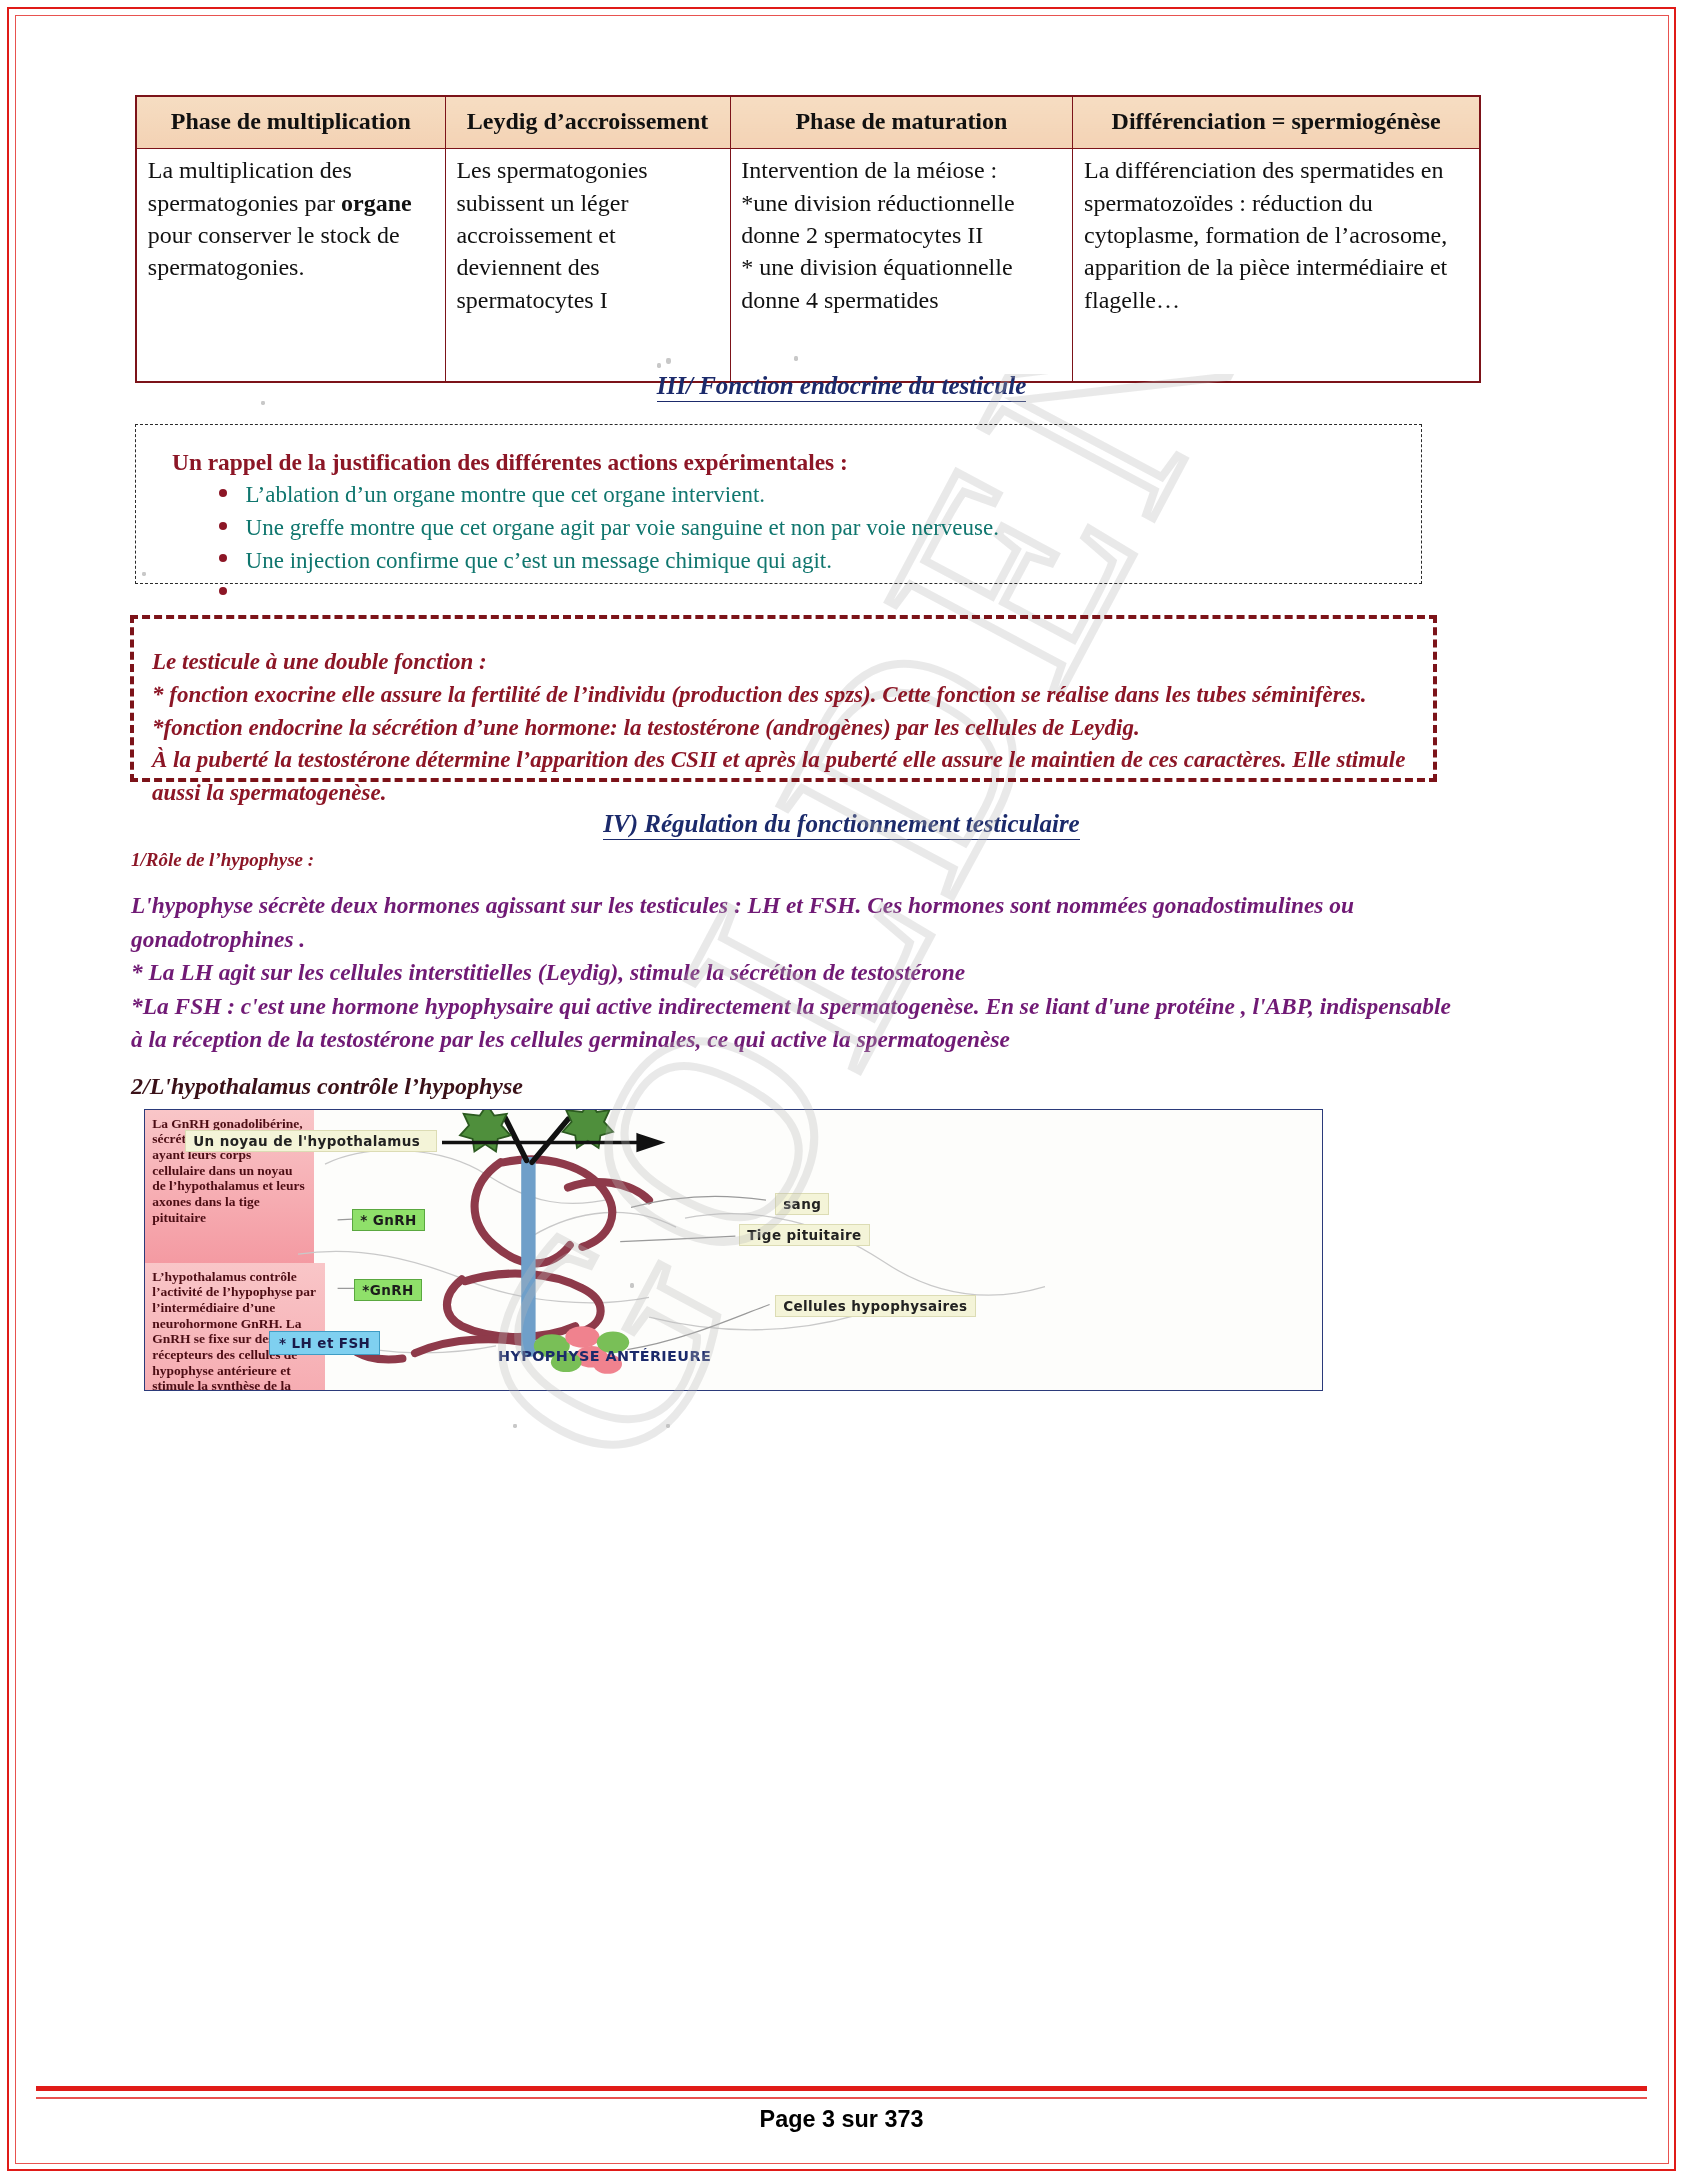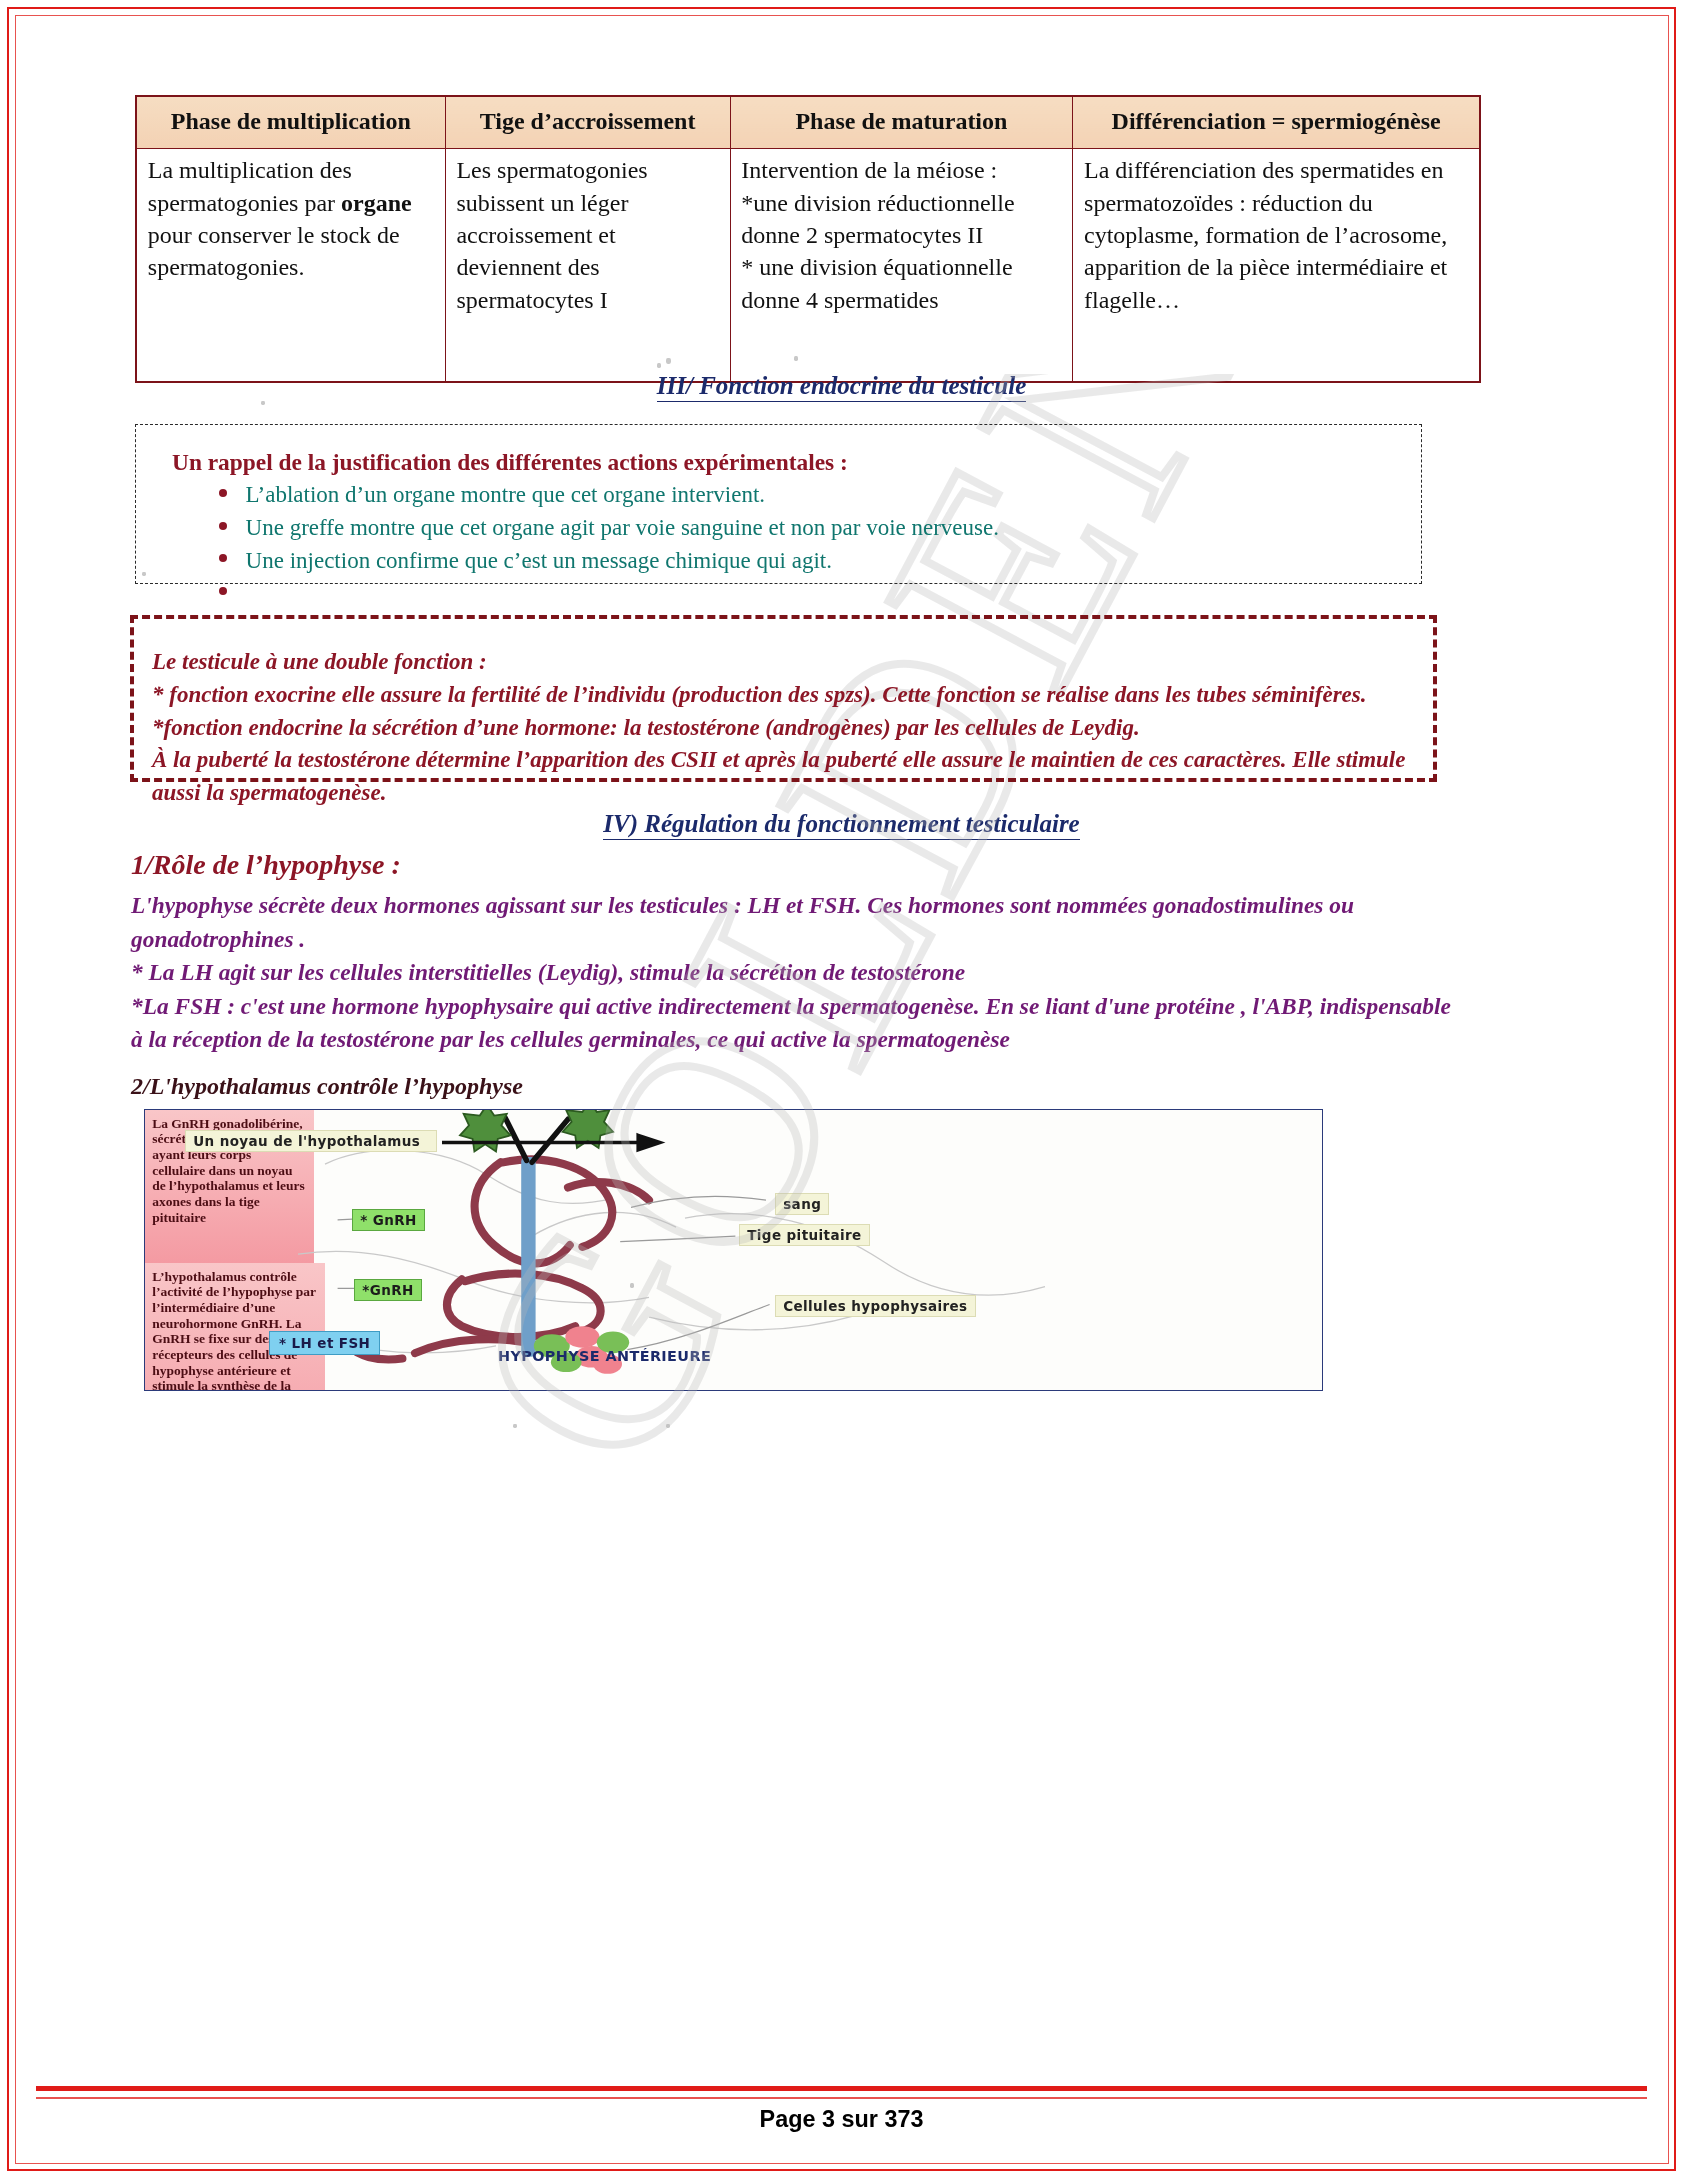--- a/index.html
+++ b/index.html
@@ -145,21 +145,21 @@
     line-height: 1.42;
     color: #8c1626;
   }
 
   
   #sec4-sub1 {
     position: absolute;
     left: 95px; top: 826px;
     font-style: italic;
     font-weight: bold;
-    font-size: 28px;
+    font-size: 19px;
     color: #8c1626;
   }
   #sec4-body {
     position: absolute;
     left: 95px; top: 866px;
     width: 1323px;
     font-style: italic;
     font-weight: bold;
     font-size: 23.4px;
     line-height: 1.43;
@@ -276,21 +276,21 @@
       <g fill="none" stroke="#b9b9b9" stroke-width="12" transform="rotate(-62 510 660)">
         <text x="-120" y="700" font-family="Liberation Serif, serif" font-size="330" stroke="#b9b9b9" stroke-width="9" fill="none" letter-spacing="18">GOLDEN BAC</text>
       </g>
     </svg>
   </div>
 
   <table id="phases-table">
     <thead>
       <tr>
         <th class="col1">Phase de multiplication</th>
-        <th class="col2">Tige d’accroissement</th>
+        <th class="col2">Leydig d’accroissement</th>
         <th class="col3">Phase de maturation</th>
         <th class="col4">Différenciation = spermiogénèse</th>
       </tr>
     </thead>
     <tbody>
       <tr>
         <td>
           <span>La multiplication des spermatogonies par </span><b>organe</b><span> pour conserver le stock de spermatogonies.</span>
         </td>
         <td>Les spermatogonies subissent un léger accroissement et deviennent des spermatocytes I</td>

